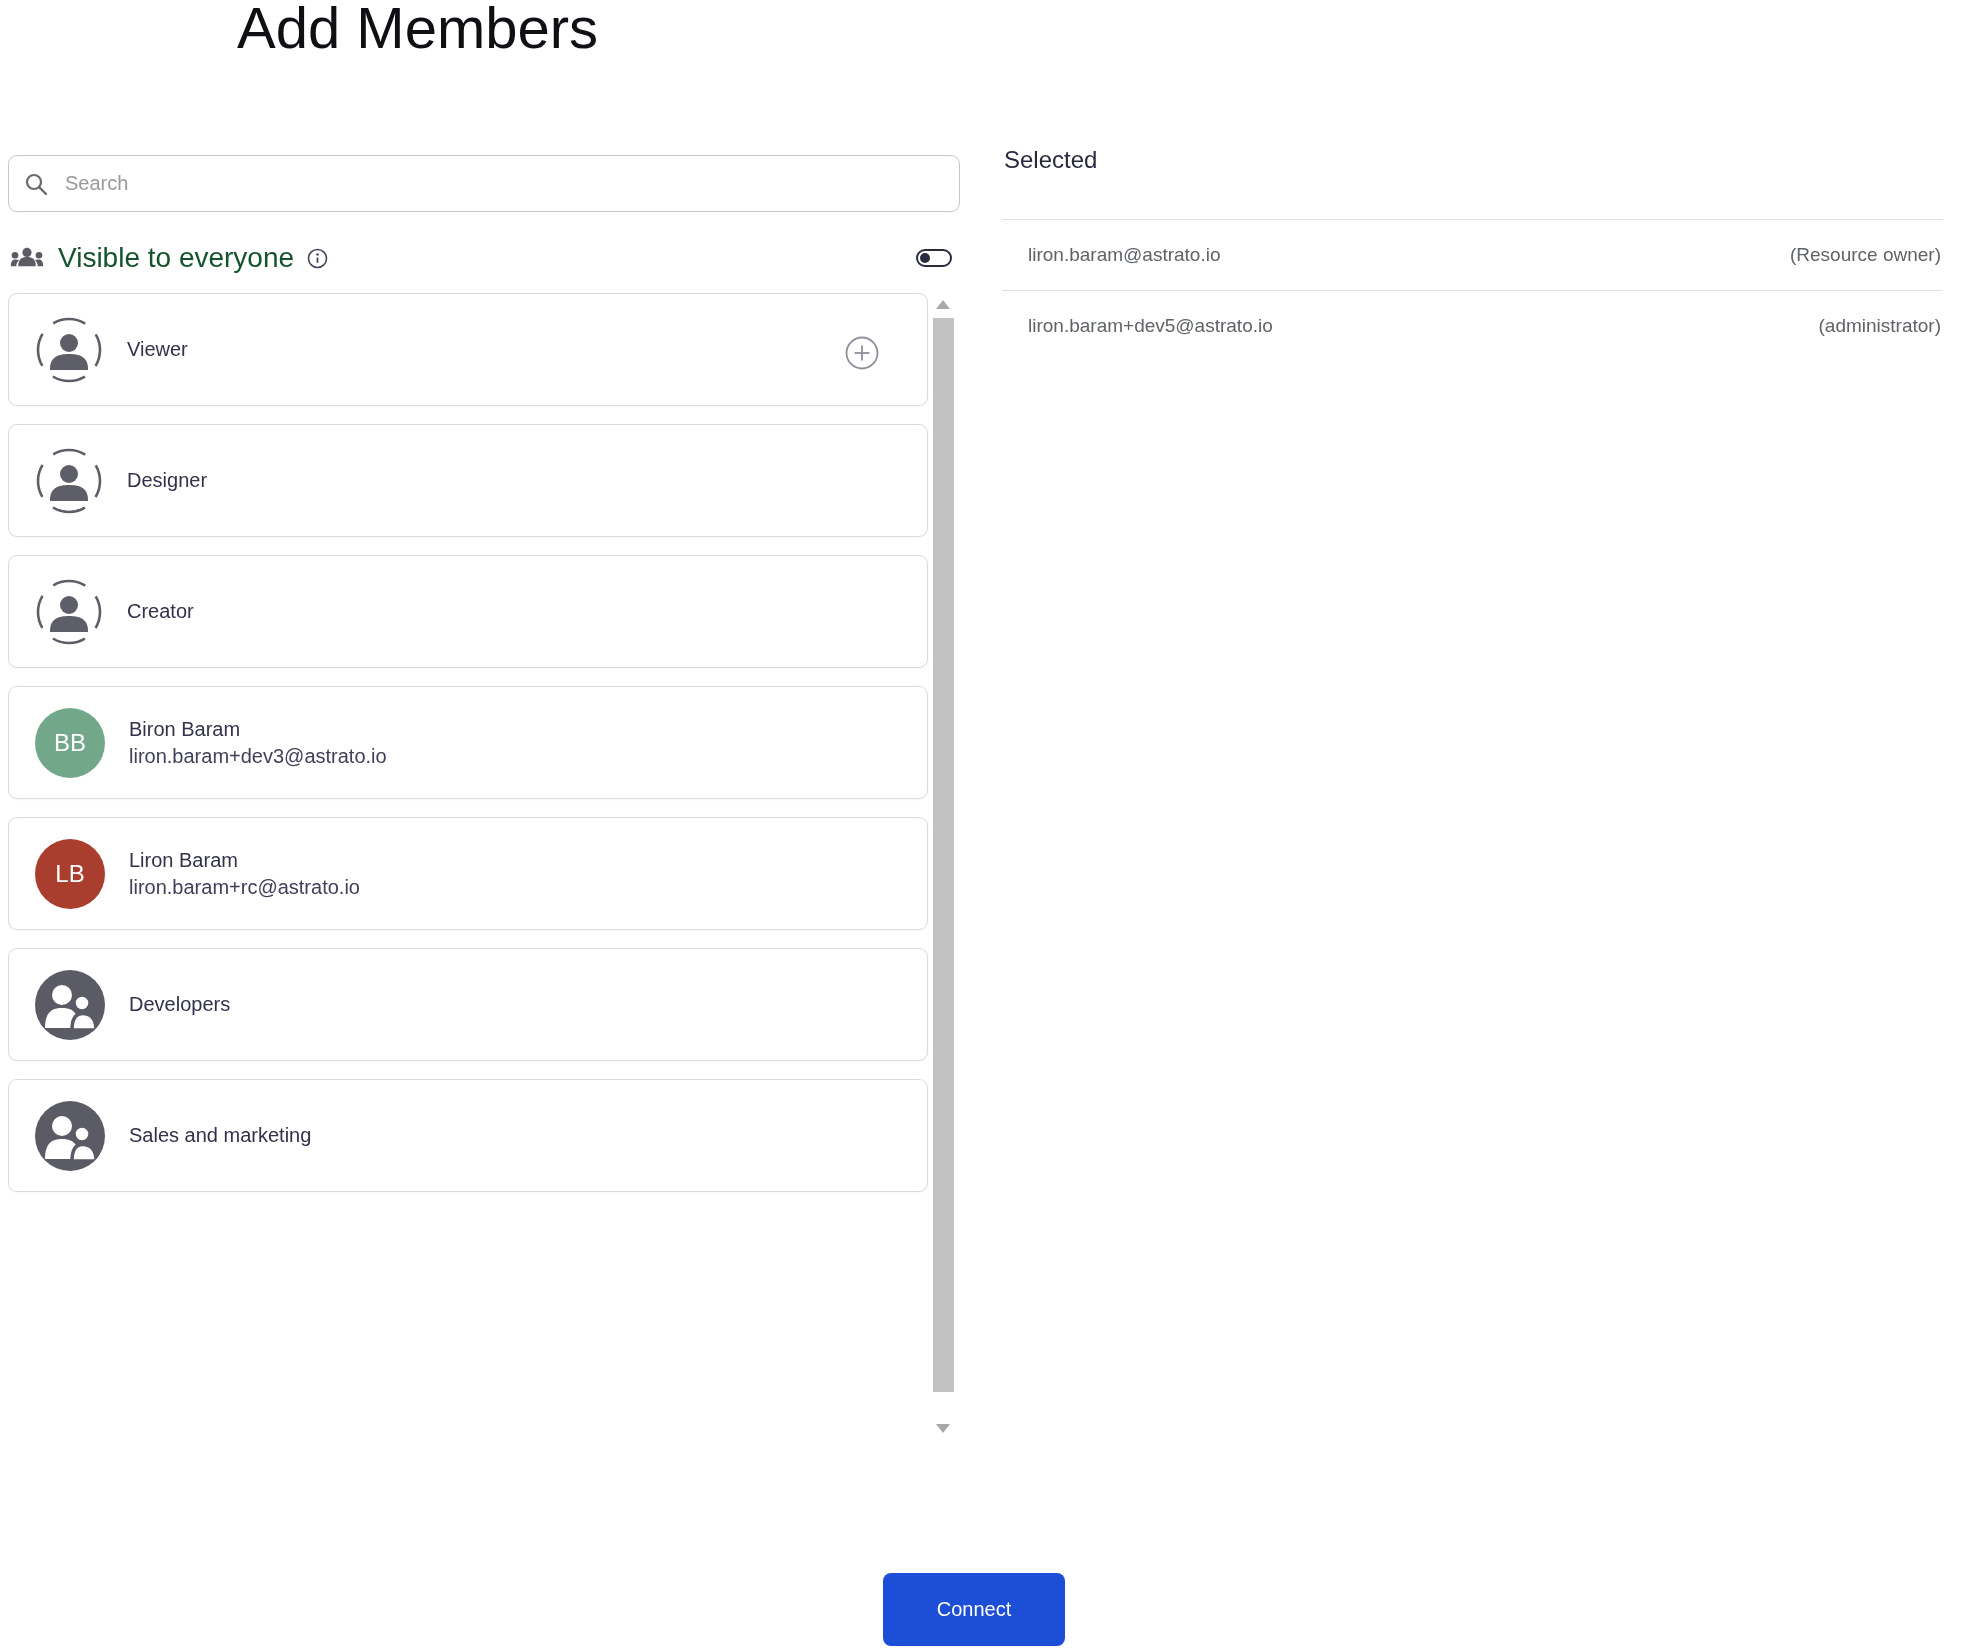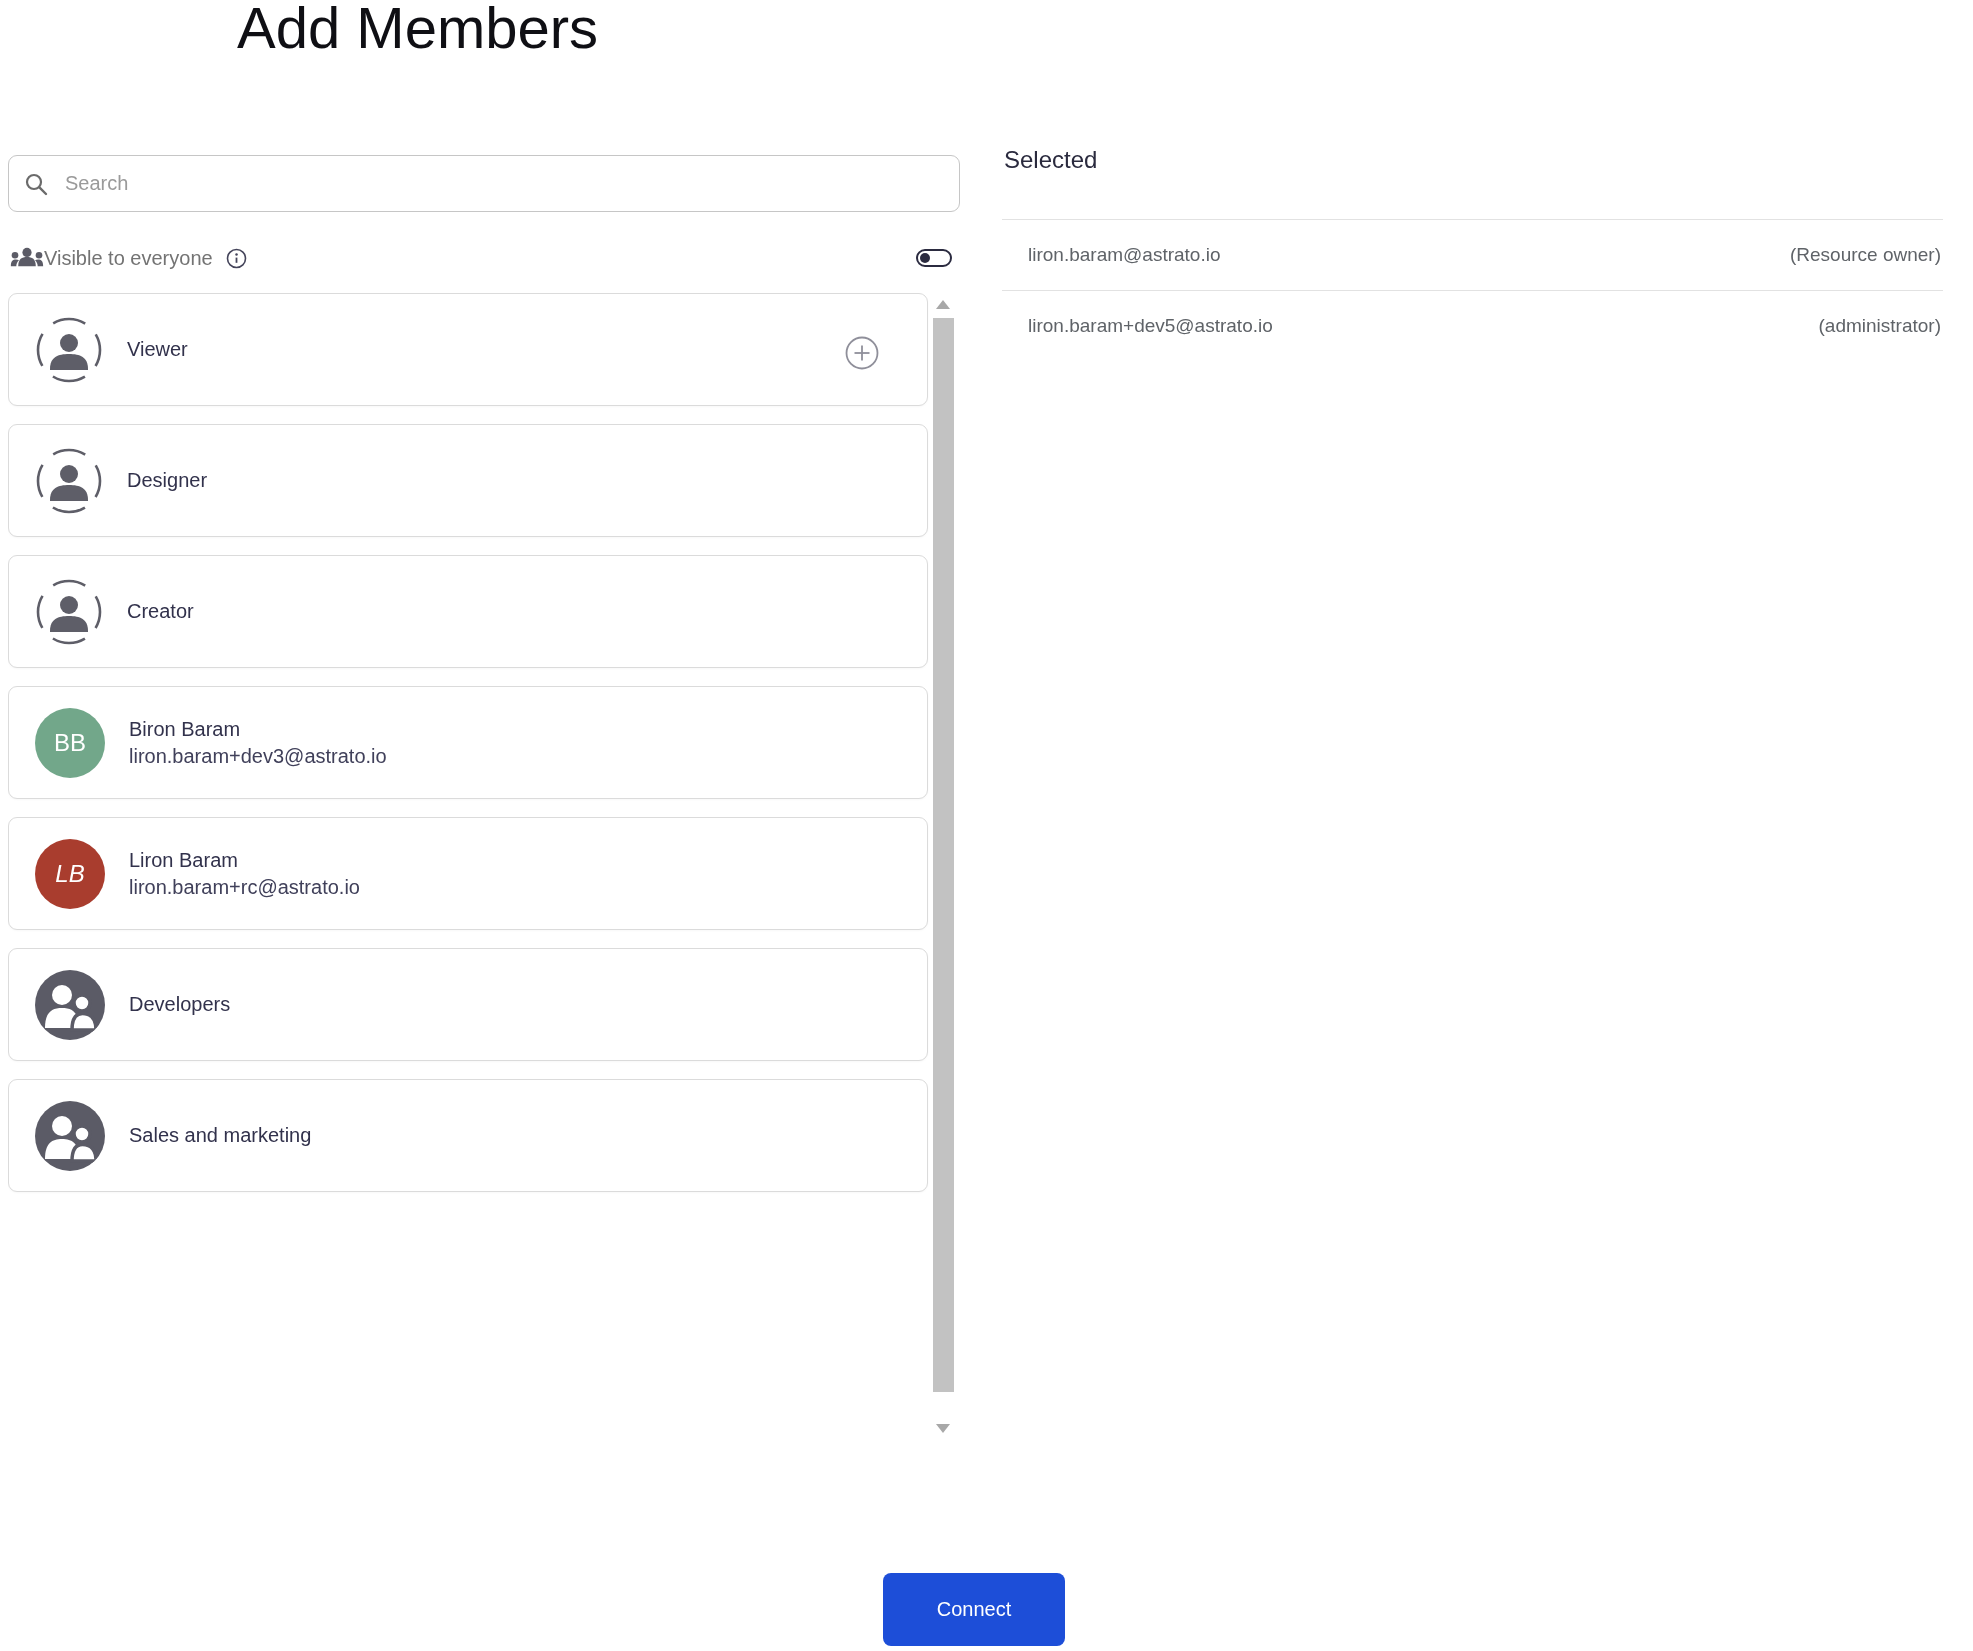--- a/index.html
+++ b/index.html
@@ -15,41 +15,41 @@
   .search-box{position:absolute;left:8px;top:155px;width:952px;height:57px;
     border:1px solid #c6c6c6;border-radius:9px;box-sizing:border-box;
     display:flex;align-items:center;padding:0 14px;background:#fff;}
   .search-box svg{flex:0 0 auto;}
   .search-input{border:none;outline:none;flex:1;margin-left:14px;font-size:20px;
     font-family:"Liberation Sans",sans-serif;color:#222;background:transparent;}
   .search-input::placeholder{color:#9a9a9a;}
   
   .visible-row{position:absolute;left:10px;top:241px;width:950px;height:34px;
     display:flex;align-items:center;}
-  .visible-label{font-size:20px;color:#737373;}
+  .visible-label{font-size:28px;color:#14532d;margin-left:14px;}
   .info-wrap{margin-left:13px;display:flex;align-items:center;}
   .toggle{margin-left:auto;margin-right:8px;width:36px;height:18px;box-sizing:border-box;
     border:2px solid #2b2b40;border-radius:12px;background:#fff;position:relative;cursor:pointer;}
   .toggle-knob{position:absolute;left:2px;top:2px;width:10px;height:10px;border-radius:50%;
     background:#2b2b40;}
   
   .list-viewport{position:absolute;left:8px;top:288px;width:947px;height:1158px;overflow:hidden;}
   .card{width:920px;height:113px;box-sizing:border-box;border:1px solid #dbdbdb;border-radius:9px;
     background:#fff;display:flex;align-items:center;padding-left:26px;margin-bottom:18px;
     position:relative;box-shadow:0 1px 2px rgba(0,0,0,0.03);}
   .card.first{margin-top:5px;}
   .role-icon{width:68px;height:68px;flex:0 0 auto;}
   .group-icon{width:70px;height:70px;flex:0 0 auto;}
   .card-label{font-size:20px;color:#32324c;margin-left:24px;}
   .avatar{width:70px;height:70px;border-radius:50%;flex:0 0 auto;display:flex;
     align-items:center;justify-content:center;color:#fff;font-size:24px;}
   .avatar-fb{background:#6BA85F;}
   .avatar-bb{background:#72A78A;}
   .avatar-ab{background:#73C2A4;}
-  .avatar-lb{background:#A93D2E;font-style:italic;}
+  .avatar-lb{background:#A93D2E;}
   .user-text{margin-left:24px;display:flex;flex-direction:column;}
   .user-name{font-size:20px;color:#32324c;line-height:27px;}
   .user-email{font-size:20px;color:#40405a;line-height:27px;}
   .plus-btn{position:absolute;right:48px;top:42px;width:34px;height:34px;cursor:pointer;}
   
   .scrollbar{position:absolute;right:0;top:0;width:23px;height:100%;}
   .scroll-up{position:absolute;left:4px;top:12px;width:0;height:0;
     border-left:7px solid transparent;border-right:7px solid transparent;
     border-bottom:9px solid #a8a8a8;cursor:pointer;}
   .scroll-thumb{position:absolute;left:1px;top:30px;width:21px;height:1074px;

